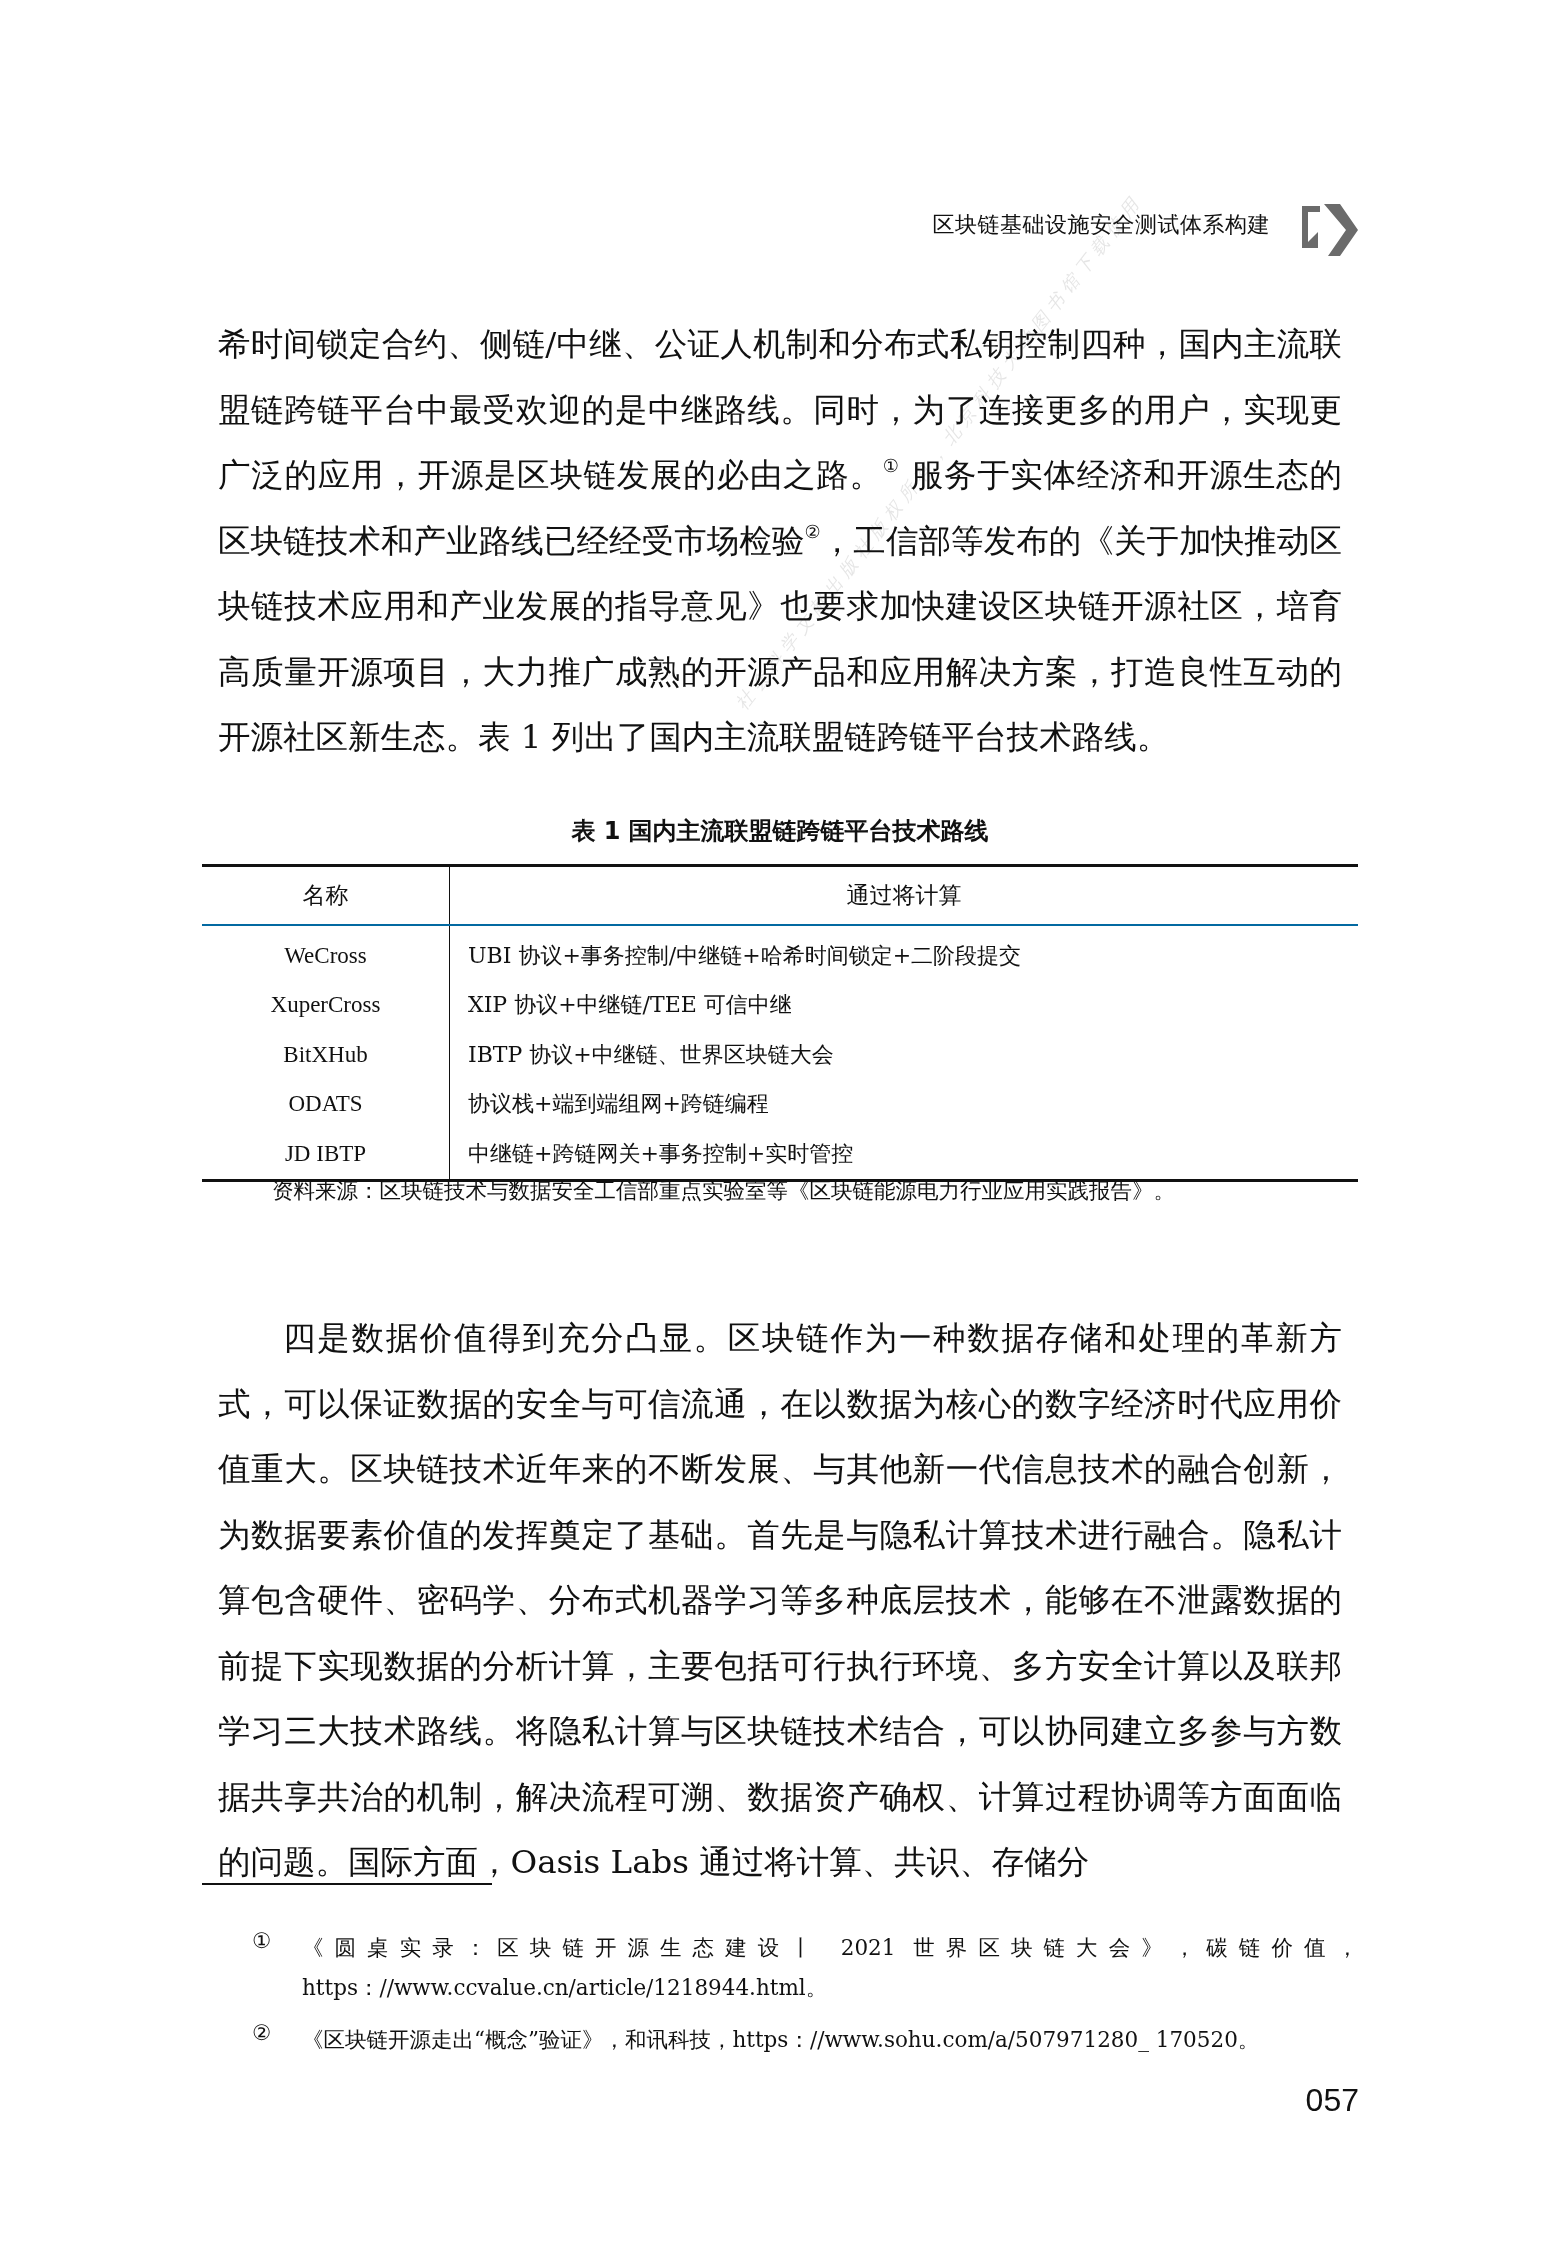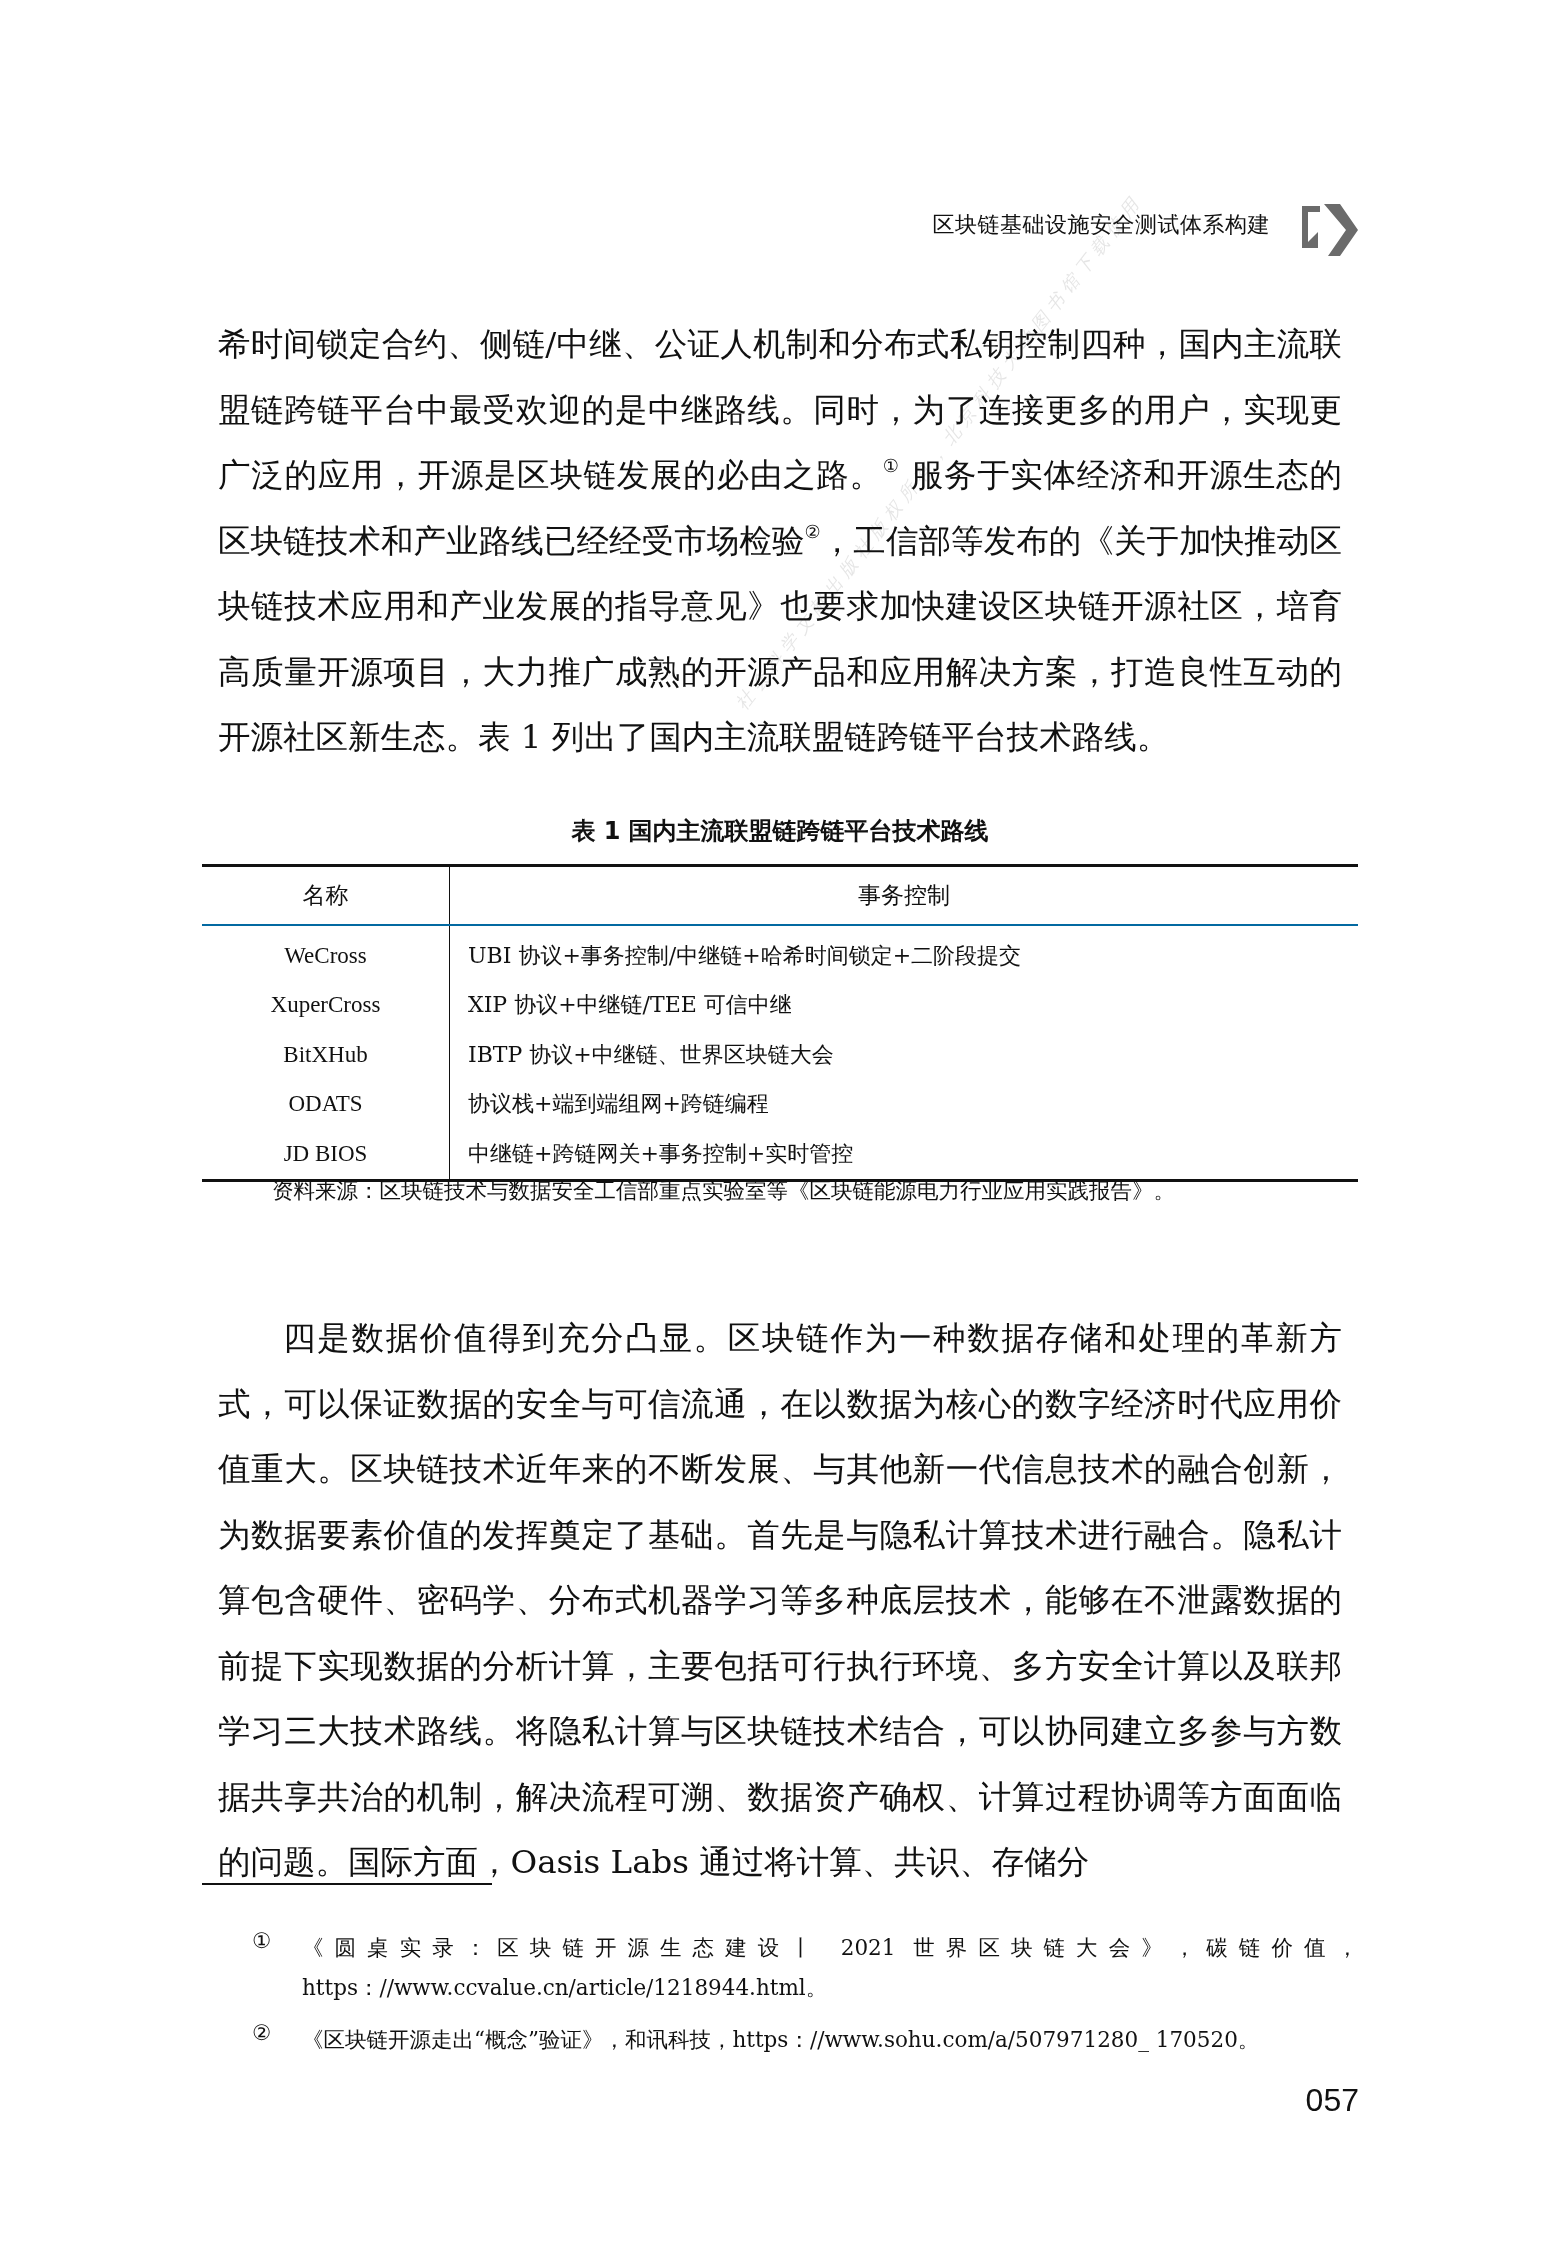--- a/index.html
+++ b/index.html
@@ -60,42 +60,42 @@
   </div>
 
   <div class="table-caption">
     <span class="num">表 1</span><span>国内主流联盟链跨链平台技术路线</span>
   </div>
 
   <table class="routes">
     <thead>
       <tr>
         <th class="col-name">名称</th>
-        <th>事务控制</th>
+        <th>通过将计算</th>
       </tr>
     </thead>
     <tbody>
       <tr>
         <td class="col-name">WeCross</td>
         <td class="col-route">UBI 协议+事务控制/中继链+哈希时间锁定+二阶段提交</td>
       </tr>
       <tr>
         <td class="col-name">XuperCross</td>
         <td class="col-route">XIP 协议+中继链/TEE 可信中继</td>
       </tr>
       <tr>
         <td class="col-name">BitXHub</td>
         <td class="col-route">IBTP 协议+中继链、世界区块链大会</td>
       </tr>
       <tr>
         <td class="col-name">ODATS</td>
         <td class="col-route">协议栈+端到端组网+跨链编程</td>
       </tr>
       <tr>
-        <td class="col-name">JD BIOS</td>
+        <td class="col-name">JD IBTP</td>
         <td class="col-route">中继链+跨链网关+事务控制+实时管控</td>
       </tr>
     </tbody>
   </table>
 
   <div class="table-source">资料来源：区块链技术与数据安全工信部重点实验室等《区块链能源电力行业应用实践报告》。</div>
 
   <div class="body-text p2">
     <p>四是数据价值得到充分凸显。区块链作为一种数据存储和处理的革新方式，可以保证数据的安全与可信流通，在以数据为核心的数字经济时代应用价值重大。区块链技术近年来的不断发展、与其他新一代信息技术的融合创新，为数据要素价值的发挥奠定了基础。首先是与隐私计算技术进行融合。隐私计算包含硬件、密码学、分布式机器学习等多种底层技术，能够在不泄露数据的前提下实现数据的分析计算，主要包括可行执行环境、多方安全计算以及联邦学习三大技术路线。将隐私计算与区块链技术结合，可以协同建立多参与方数据共享共治的机制，解决流程可溯、数据资产确权、计算过程协调等方面面临的问题。国际方面，Oasis Labs 通过将计算、共识、存储分</p>
   </div>

